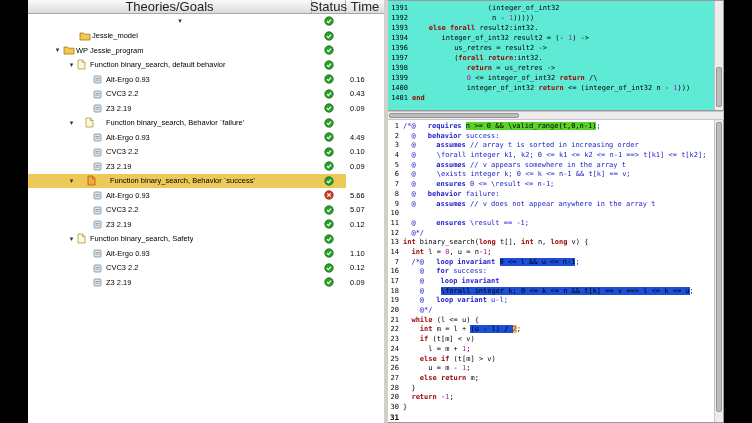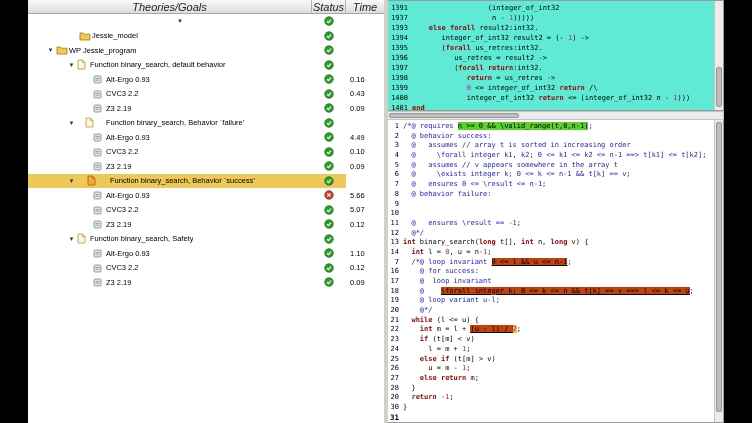--- a/index.html
+++ b/index.html
@@ -5,21 +5,21 @@
   * { margin:0; padding:0; box-sizing:border-box; }
   html,body { width:752px; height:423px; background:#000; overflow:hidden;
               font-family:"Liberation Sans","DejaVu Sans",sans-serif; }
   #app { position:absolute; left:28px; top:0; width:696px; height:423px;
          background:#fff; display:flex; }
 
   
   #left { width:360px; border-right:4px solid #d4d0c8; display:flex; flex-direction:column; background:#fff; }
   #tree-header { height:14px; display:flex; flex:0 0 14px;
                  background:linear-gradient(#fafafa,#dcdcdc); border-bottom:1px solid #a8a8a8;
-                 font-size:11px; color:#222;font-style:italic; }
+                 font-size:13px; color:#222; }
   .hcell { display:flex; align-items:center; justify-content:center; border-right:1px solid #b4b4b4; }
   .hcell.main { flex:1; }
   .hcell.status { width:34px; }
   .hcell.time { width:38px; border-right:none; }
   #tree-body { flex:1; overflow:hidden; }
   .trow { height:14.5px; display:flex; align-items:center; font-size:7.5px; color:#000; white-space:nowrap; }
   .label-area { flex:1; display:flex; align-items:center; overflow:hidden; height:100%; }
   .expander { width:11px; flex:0 0 11px; text-align:center; font-size:7px; color:#333; line-height:14.5px; }
   .ticon { width:13px; flex:0 0 13px; display:flex; align-items:center; }
   .tlabel { overflow:hidden; text-overflow:clip; }
@@ -50,25 +50,25 @@
   #task-code .cline { height:10px; line-height:10px; }
   #source-code .cline { height:9.7px; line-height:9.7px; }
   .lno { text-align:right; padding-right:4px; color:#000; flex:0 0 auto; }
   #task-code .lno { width:24px; }
   #source-code .lno { width:15px; }
   .lno.bold { font-weight:bold; font-size:7.5px; }
   .ctext { white-space:pre; }
   .sg-p { color:#000; }
   .sg-kw { color:#990000; font-weight:bold; }
   .sg-ann { color:#2222cc; }
-  .sg-annkw { color:#2222cc; font-weight:normal; }
+  .sg-annkw { color:#2222cc; font-weight:bold;margin-left:8px; }
   .sg-cmt { color:#2222cc; }
   .sg-num { color:#b517b5; }
   .sg-hlg { background:#5bd12c; color:#000; }
-  .sg-hly { background:#c2410c; color:#000;text-decoration:underline; }
+  .sg-hly { background:#1d4ed8; color:#000; }
   .sg-hlynum { background:#f3c63f; color:#b517b5; }
 </style>
 </head>
 <body>
 
 <div id="app">
 
   <div id="left">
     <div id="tree-header">
       <div class="hcell main">
@@ -112,21 +112,21 @@
           </div>
           <div class="status-cell">
             <svg width="10" height="10">
               <circle cx="5" cy="5" r="4.2" fill="#27a327" stroke="#156715" stroke-width="0.8"></circle>
               <path d="M3 5.2 L4.4 6.6 L7 3.6" fill="none" stroke="#fff" stroke-width="1.2"></path>
             </svg>
           </div>
           <div class="time-cell"></div>
         </div>
         <div class="trow">
-          <div class="label-area" style="padding-left: 17px;">
+          <div class="label-area" style="padding-left: 24px;">
             <span class="expander">▾</span>
             <span class="ticon">
               <svg width="12" height="10">
                 <path d="M1 2 h3.5 l1 1.2 H11 V9 H1 Z" fill="#f5c94c" stroke="#9e7a20" stroke-width="0.8"></path>
               </svg>
             </span>
             <span class="tlabel">WP Jessie_program</span>
           </div>
           <div class="status-cell">
             <svg width="10" height="10">
@@ -444,34 +444,30 @@
   </div>
 
   <div id="right">
     <div id="task-panel">
       <div id="task-code">
           <div class="cline">
             <span class="lno">1391</span>
             <span class="ctext"><span class="sg-p">                  (integer_of_int32</span></span>
           </div>
           <div class="cline">
-            <span class="lno">1937</span>
+            <span class="lno">1392</span>
             <span class="ctext"><span class="sg-p">                   n - </span><span class="sg-num">1</span><span class="sg-p">)))))</span></span>
           </div>
           <div class="cline">
             <span class="lno">1393</span>
             <span class="ctext"><span class="sg-p">    </span><span class="sg-kw">else</span><span class="sg-p"> </span><span class="sg-kw">forall</span><span class="sg-p"> result2:int32.</span></span>
           </div>
           <div class="cline">
             <span class="lno">1394</span>
             <span class="ctext"><span class="sg-p">       integer_of_int32 result2 = (- </span><span class="sg-num">1</span><span class="sg-p">) -&gt;</span></span>
-          </div>
-          <div class="cline">
-            <span class="lno">1395</span>
-            <span class="ctext"><span class="sg-p">       (</span><span class="sg-kw">forall</span><span class="sg-p"> us_retres:int32.</span></span>
           </div>
           <div class="cline">
             <span class="lno">1396</span>
             <span class="ctext"><span class="sg-p">          us_retres = result2 -&gt;</span></span>
           </div>
           <div class="cline">
             <span class="lno">1397</span>
             <span class="ctext"><span class="sg-p">          (</span><span class="sg-kw">forall</span><span class="sg-p"> </span><span class="sg-kw">return</span><span class="sg-p">:int32.</span></span>
           </div>
           <div class="cline">
@@ -527,20 +523,21 @@
           <div class="cline">
             <span class="lno">7</span>
             <span class="ctext"><span class="sg-ann">  @   </span><span class="sg-annkw">ensures</span><span class="sg-ann"> 0 &lt;= \result &lt;= n-1;</span></span>
           </div>
           <div class="cline">
             <span class="lno">8</span>
             <span class="ctext"><span class="sg-ann">  @ </span><span class="sg-annkw">behavior</span><span class="sg-ann"> failure:</span></span>
           </div>
           <div class="cline">
             <span class="lno">9</span>
+            <span class="ctext"><span class="sg-ann">  @   </span><span class="sg-annkw">assumes</span><span class="sg-ann"> </span><span class="sg-cmt">// v does not appear anywhere in the array t</span></span>
           </div>
           <div class="cline">
             <span class="lno">10</span>
           </div>
           <div class="cline">
             <span class="lno">11</span>
             <span class="ctext"><span class="sg-ann">  @   </span><span class="sg-annkw">ensures</span><span class="sg-ann"> \result == -1;</span></span>
           </div>
           <div class="cline">
             <span class="lno">12</span>

